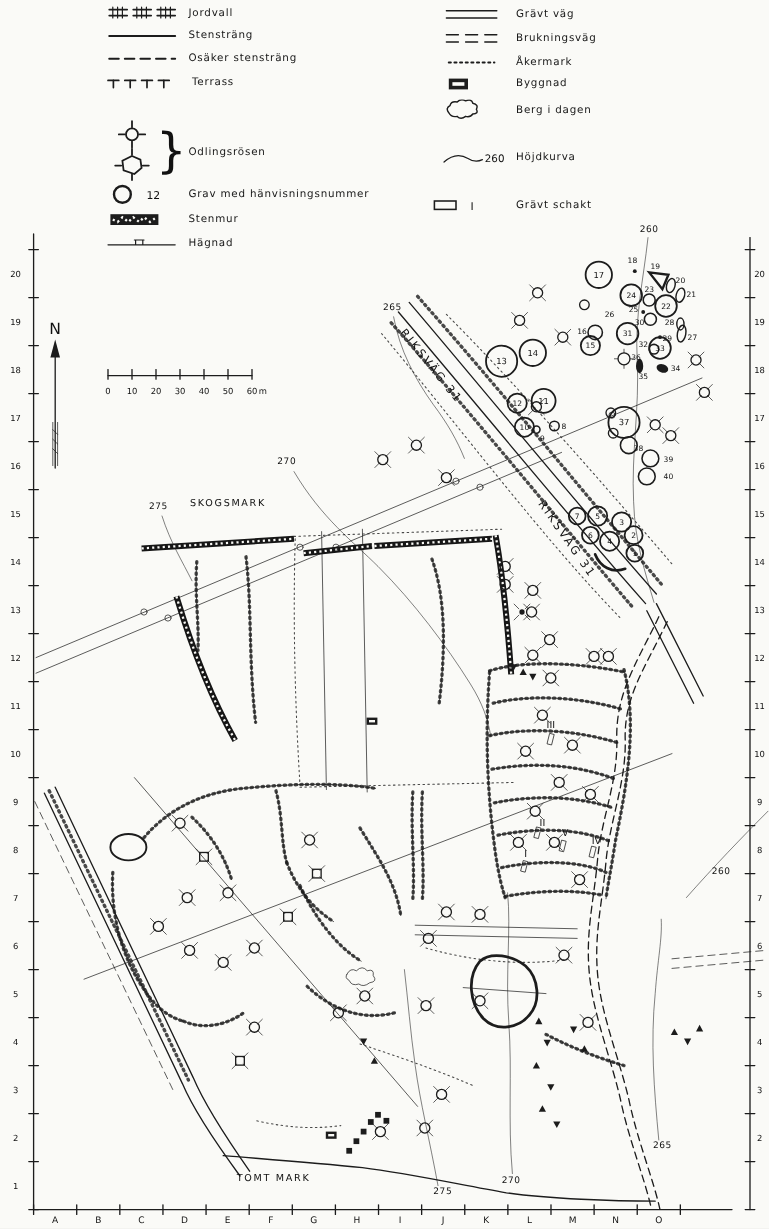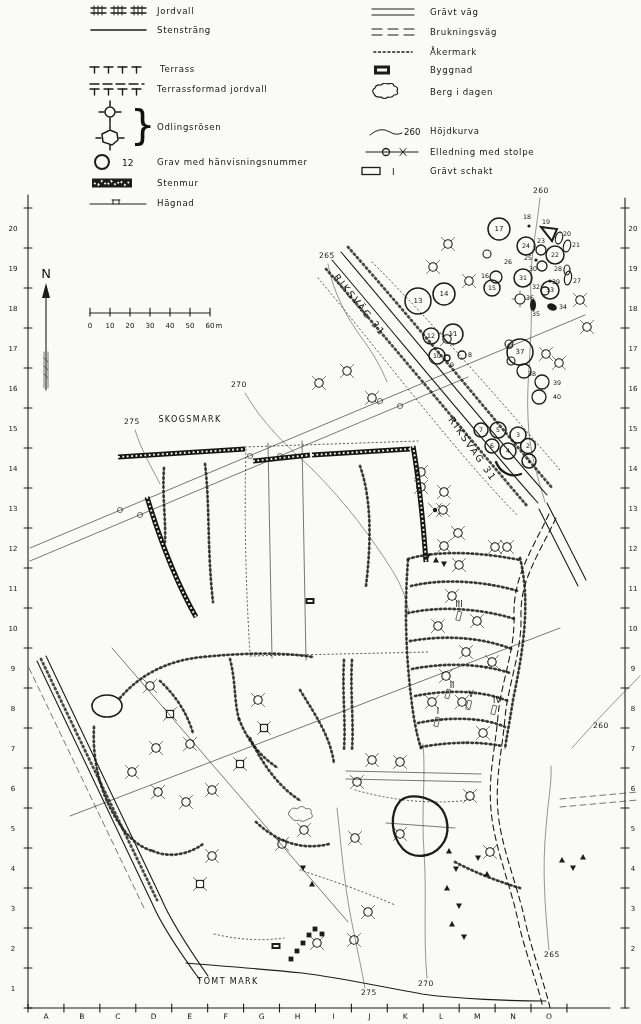--- a/index.html
+++ b/index.html
@@ -39,41 +39,37 @@
     <span class="llabel" style="margin-left:5px">Jordvall</span>
   </div>
 
   <div class="lrow" style="left:88px;top:21px">
     <svg width="64" height="18">
       <path class="k" stroke-width="1.6" d="M3,9 H58"></path>
     </svg>
     <span class="llabel" style="margin-left:5px">Stensträng</span>
   </div>
 
+  <div class="lrow" style="left:88px;top:40px">
+    <svg width="64" height="18">
+      <path class="k" stroke-width="1.6" stroke-dasharray="8 5" d="M3,9 H58"></path>
+    </svg>
+    <span class="llabel" style="margin-left:5px">Osäker stensträng</span>
+  </div>
 
   <div class="lrow" style="left:88px;top:60px">
     <svg width="64" height="18">
       <g class="k" stroke-width="1.4">
         <path d="M2,7 h9 M16,7 h9 M30,7 h9 M44,7 h9"></path>
         <path d="M6.5,7 v6 M20.5,7 v6 M34.5,7 v6 M48.5,7 v6"></path>
       </g>
     </svg>
     <span class="llabel" style="margin-left:8px">Terrass</span>
   </div>
 
-  <div class="lrow" style="left:88px;top:80px">
-    <svg width="64" height="18">
-      <g class="k" stroke-width="1.4">
-        <path stroke-dasharray="9 4" d="M2,4 H56"></path>
-        <path d="M2,9 h9 M16,9 h9 M30,9 h9 M44,9 h9"></path>
-        <path d="M6.5,9 v6 M20.5,9 v6 M34.5,9 v6 M48.5,9 v6"></path>
-      </g>
-    </svg>
-    <span class="llabel" style="margin-left:5px">Terrassformad jordvall</span>
-  </div>
 
   <div class="lrow" style="left:88px;top:99px;height:56px">
     <svg width="64" height="56">
       <g class="k" stroke-width="1.5">
         <circle cx="22" cy="13" r="5"></circle>
         <path d="M22,2 v5 M22,19 v5 M11,13 h5 M28,13 h5"></path>
         <path d="M22,31 L29,34 L30,41 L24,46 L15,43 L14,35 Z"></path>
         <path d="M22,25 v5 M22,46 v5 M8,39 h5 M31,39 h5"></path>
       </g>
       <text x="42" y="40" font-size="40" font-family="DejaVu Sans, sans-serif" fill="#1c1c1c">}</text>
@@ -142,28 +138,20 @@
 
 
   <div class="lrow" style="left:352px;top:122px">
     <svg width="78" height="18">
       <path class="k" stroke-width="1" d="M18,13 q10,-9 20,-3 q6,4 12,1"></path>
       <text x="52" y="13" font-size="8.6">260</text>
     </svg>
     <span class="llabel">Höjdkurva</span>
   </div>
 
-  <div class="lrow" style="left:352px;top:143px">
-    <svg width="78" height="18">
-      <path class="k" stroke-width="1" d="M14,9 H66"></path>
-      <circle class="k" stroke-width="1.3" cx="34" cy="9" r="3.5" fill="#fafaf7"></circle>
-      <path class="k" stroke-width="1" d="M48,5.5 L54,12.5 M54,5.5 L48,12.5"></path>
-    </svg>
-    <span class="llabel">Elledning med stolpe</span>
-  </div>
 
   <div class="lrow" style="left:352px;top:162px">
     <svg width="78" height="18">
       <rect class="k" stroke-width="1.3" x="10" y="5.5" width="18" height="7"></rect>
       <text x="40" y="13" font-size="9">I</text>
     </svg>
     <span class="llabel">Grävt schakt</span>
   </div>
 
   <svg id="map" width="641" height="1024" viewBox="0 0 641 1024">

